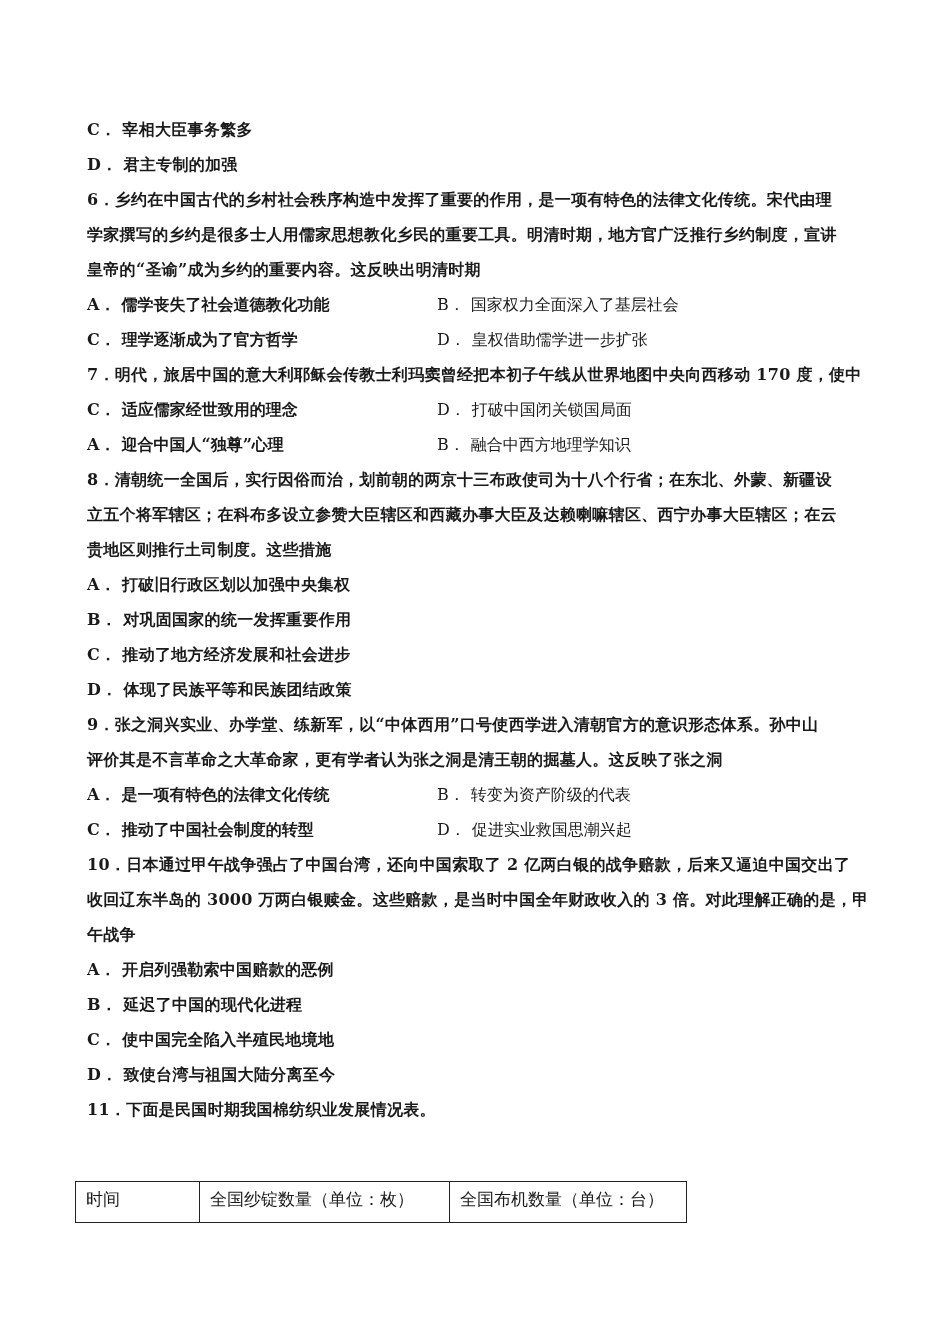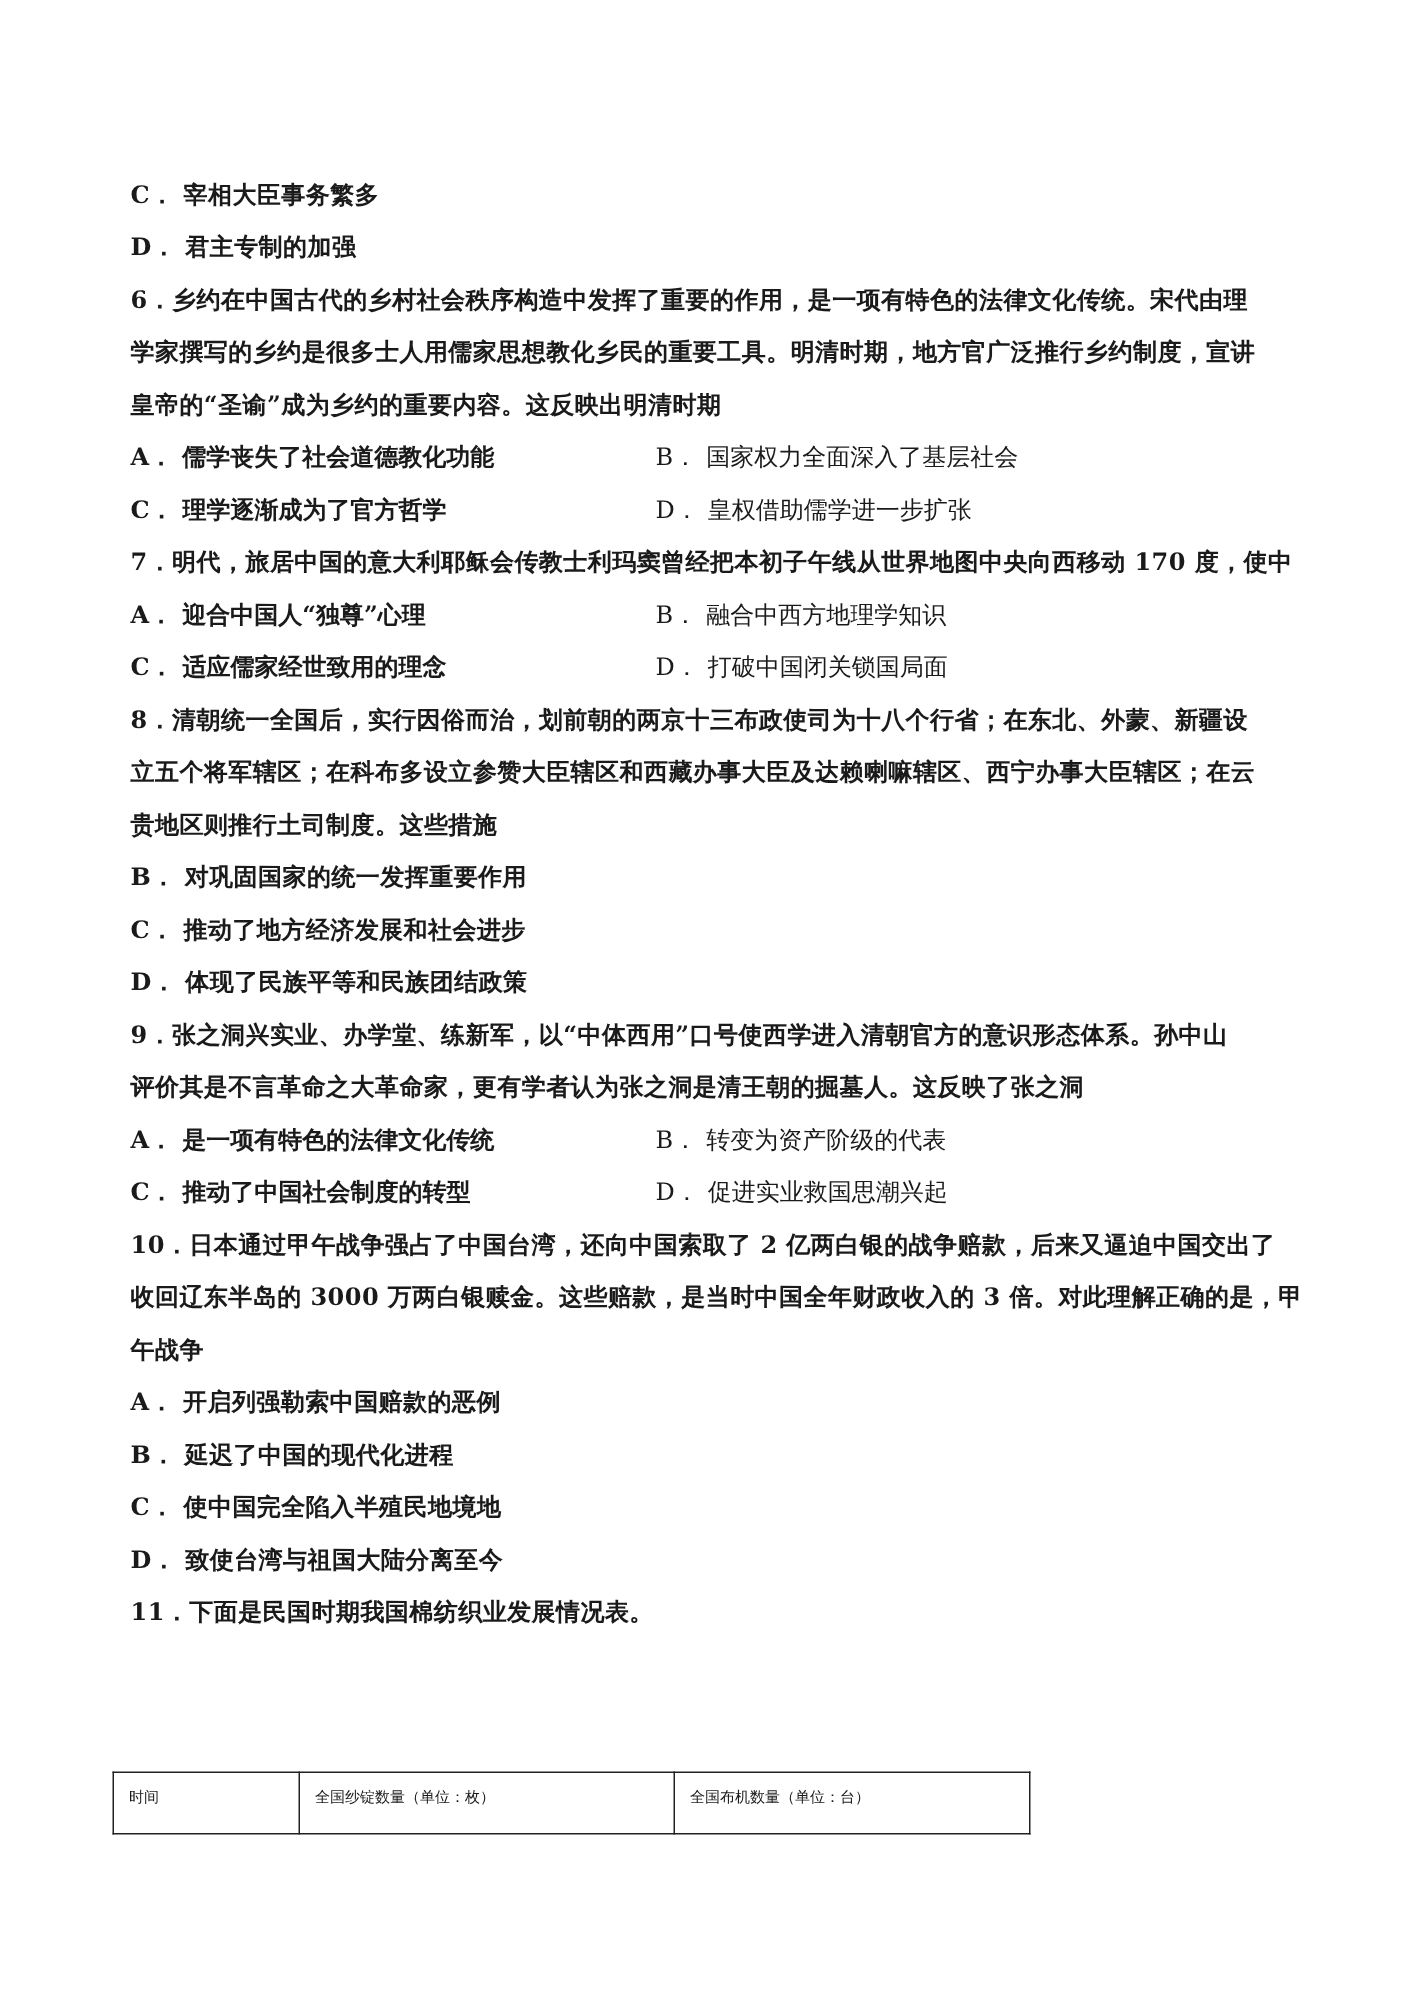--- a/index.html
+++ b/index.html
@@ -46,21 +46,21 @@
     }
     .opt-letter {
       display: inline-block;
       margin-right: 6px;
     }
     table.data-table {
       position: absolute;
       left: 75px;
       top: 1181px;
       border-collapse: collapse;
-      font-size: 10px;
+      font-size: 17px;
     }
     table.data-table td {
       border: 1.5px solid #222;
       height: 40px;
       padding: 0 10px;
       vertical-align: top;
       line-height: 34px;
     }
     .c1 { width: 103px; }
     .c2 { width: 229px; }
@@ -88,33 +88,34 @@
     </div>
     <div class="row2">
       <span class="col-a"><span class="opt-letter">C．</span><span>理学逐渐成为了官方哲学</span></span>
       <span class="col-b"><span class="opt-letter">D．</span><span>皇权借助儒学进一步扩张</span></span>
     </div>
   </div>
 
   <div>
     <div class="line">7．明代，旅居中国的意大利耶稣会传教士利玛窦曾经把本初子午线从世界地图中央向西移动 170 度，使中</div>
     <div class="row2">
+      <span class="col-a"><span class="opt-letter">C．</span><span>适应儒家经世致用的理念</span></span>
+      <span class="col-b"><span class="opt-letter">D．</span><span>打破中国闭关锁国局面</span></span>
+    </div>
+    <div class="row2">
       <span class="col-a"><span class="opt-letter">A．</span><span>迎合中国人“独尊”心理</span></span>
       <span class="col-b"><span class="opt-letter">B．</span><span>融合中西方地理学知识</span></span>
-    </div>
-    <div class="row2">
-      <span class="col-a"><span class="opt-letter">C．</span><span>适应儒家经世致用的理念</span></span>
-      <span class="col-b"><span class="opt-letter">D．</span><span>打破中国闭关锁国局面</span></span>
     </div>
   </div>
 
   <div>
     <div class="line">8．清朝统一全国后，实行因俗而治，划前朝的两京十三布政使司为十八个行省；在东北、外蒙、新疆设</div>
     <div class="line">立五个将军辖区；在科布多设立参赞大臣辖区和西藏办事大臣及达赖喇嘛辖区、西宁办事大臣辖区；在云</div>
     <div class="line">贵地区则推行土司制度。这些措施</div>
+    <div class="line"><span class="opt-letter">A．</span><span>打破旧行政区划以加强中央集权</span></div>
     <div class="line"><span class="opt-letter">B．</span><span>对巩固国家的统一发挥重要作用</span></div>
     <div class="line"><span class="opt-letter">C．</span><span>推动了地方经济发展和社会进步</span></div>
     <div class="line"><span class="opt-letter">D．</span><span>体现了民族平等和民族团结政策</span></div>
   </div>
 
   <div>
     <div class="line">9．张之洞兴实业、办学堂、练新军，以“中体西用”口号使西学进入清朝官方的意识形态体系。孙中山</div>
     <div class="line">评价其是不言革命之大革命家，更有学者认为张之洞是清王朝的掘墓人。这反映了张之洞</div>
     <div class="row2">
       <span class="col-a"><span class="opt-letter">A．</span><span>是一项有特色的法律文化传统</span></span>

